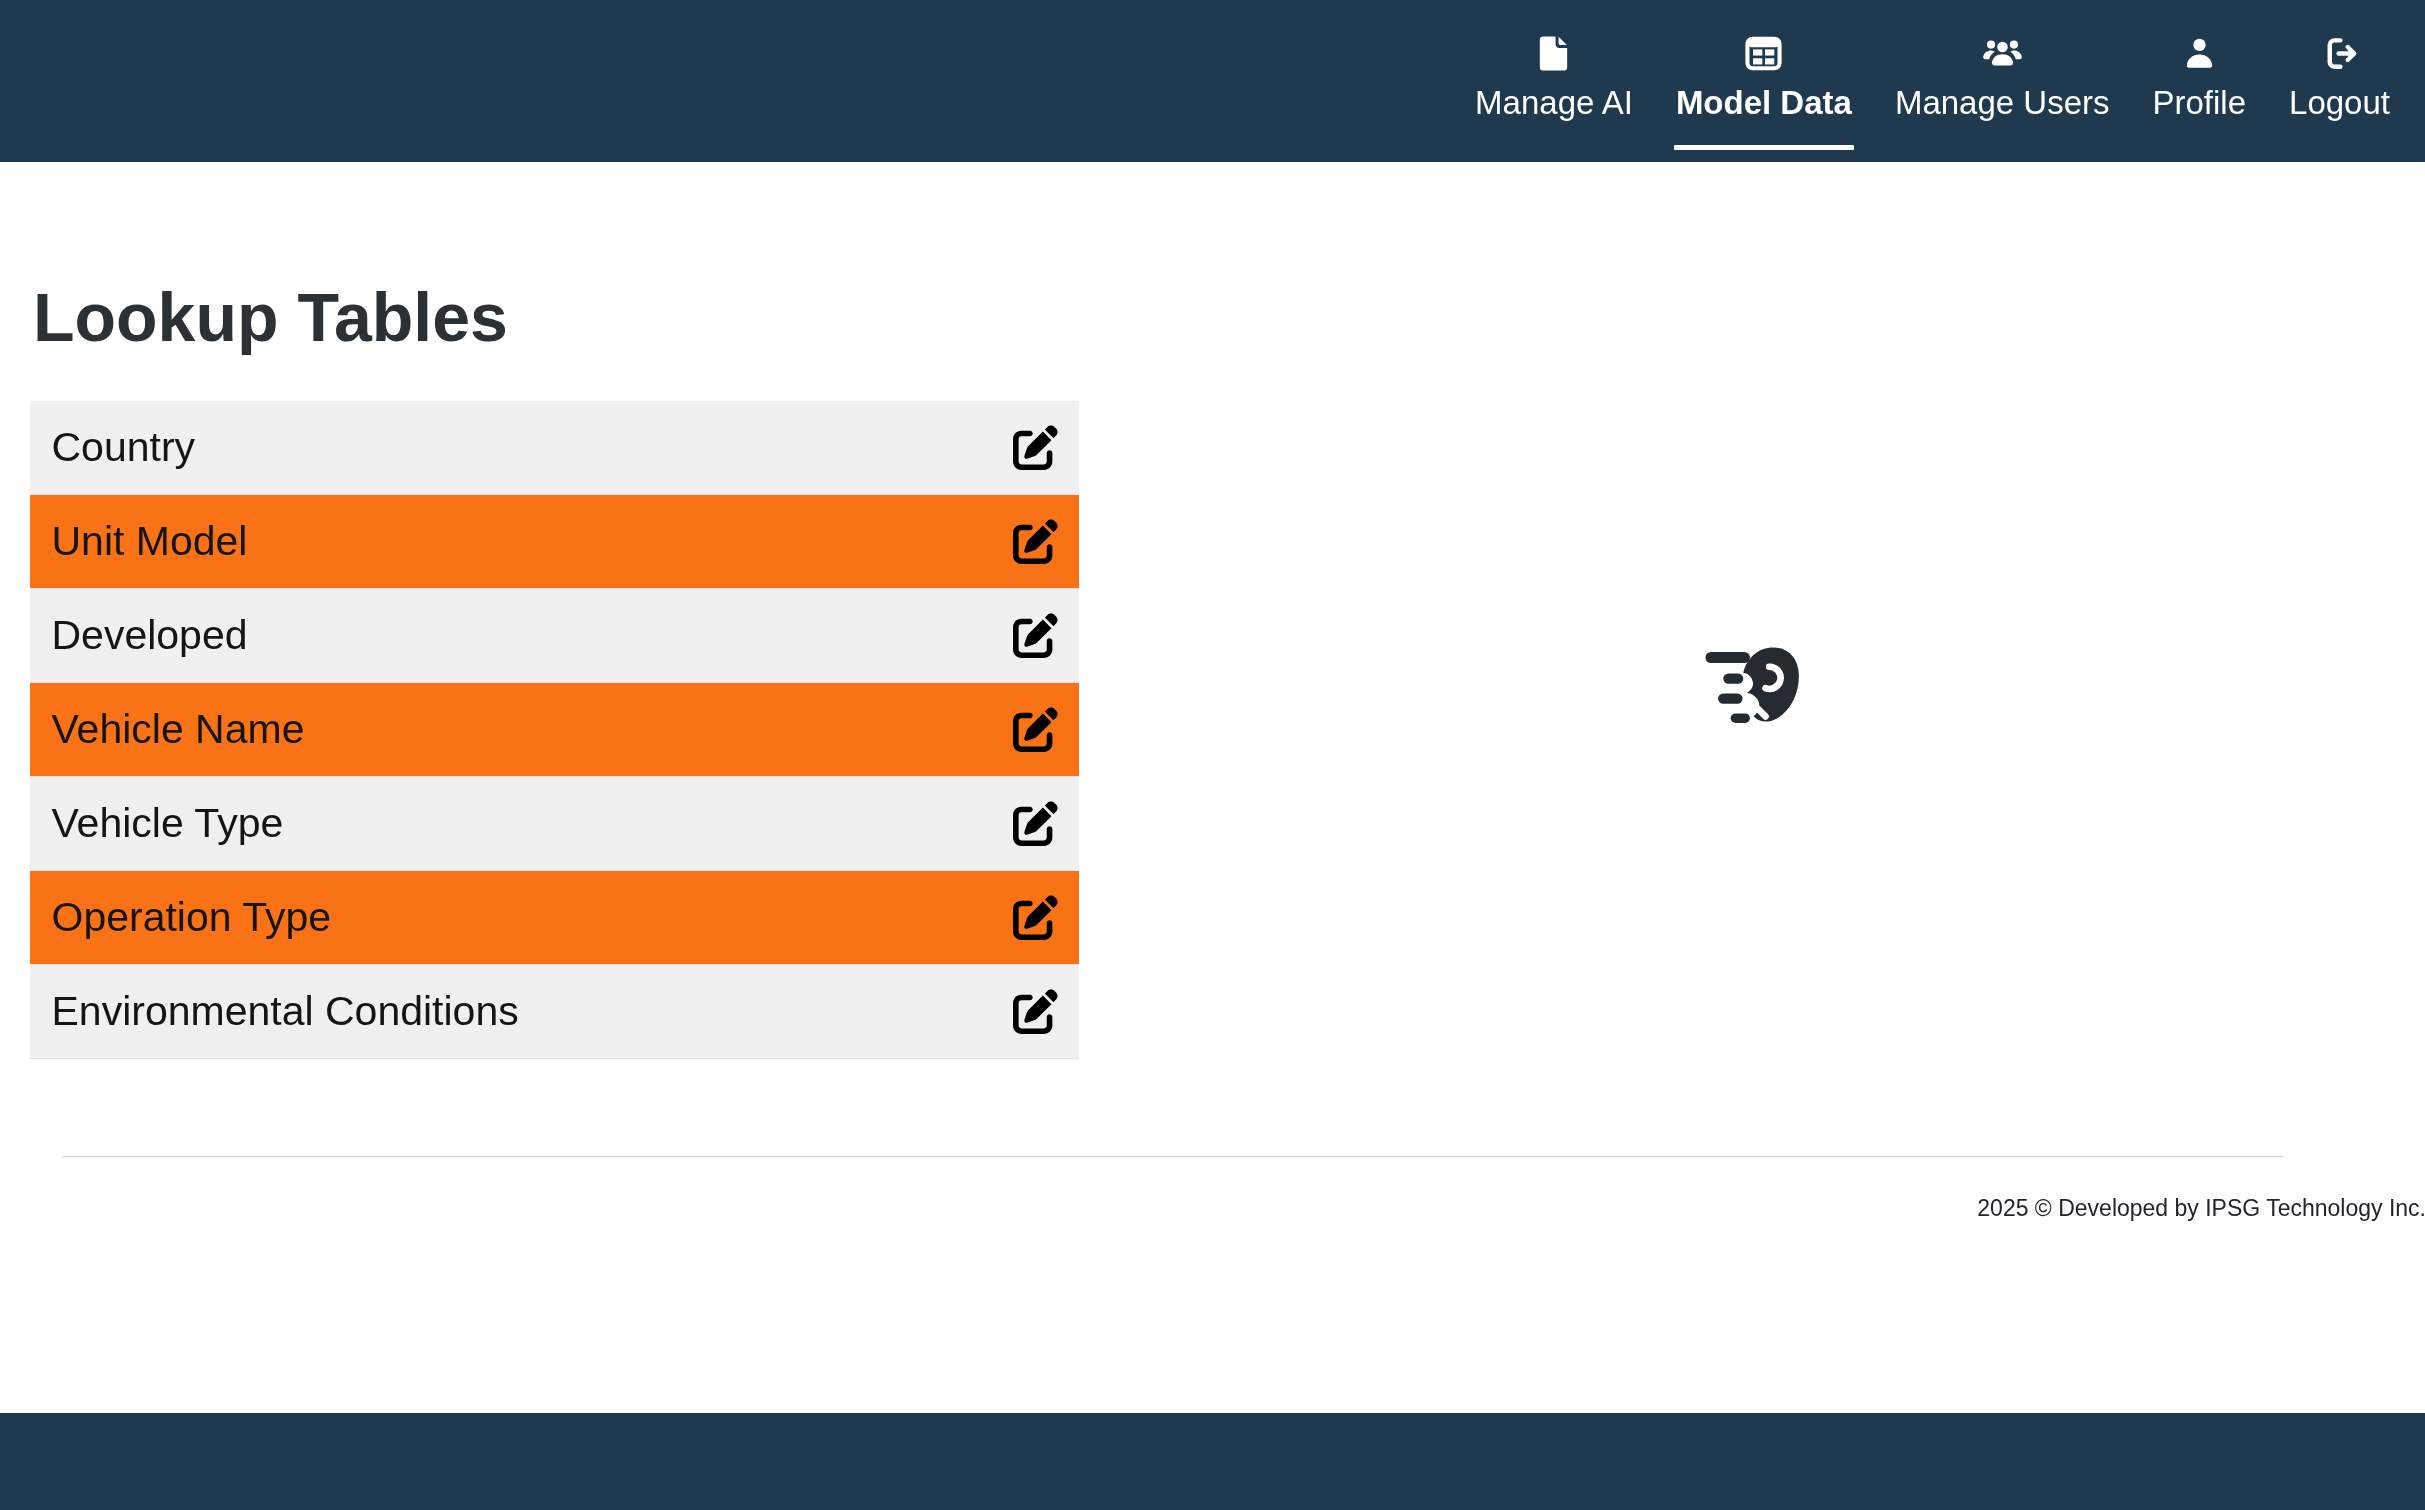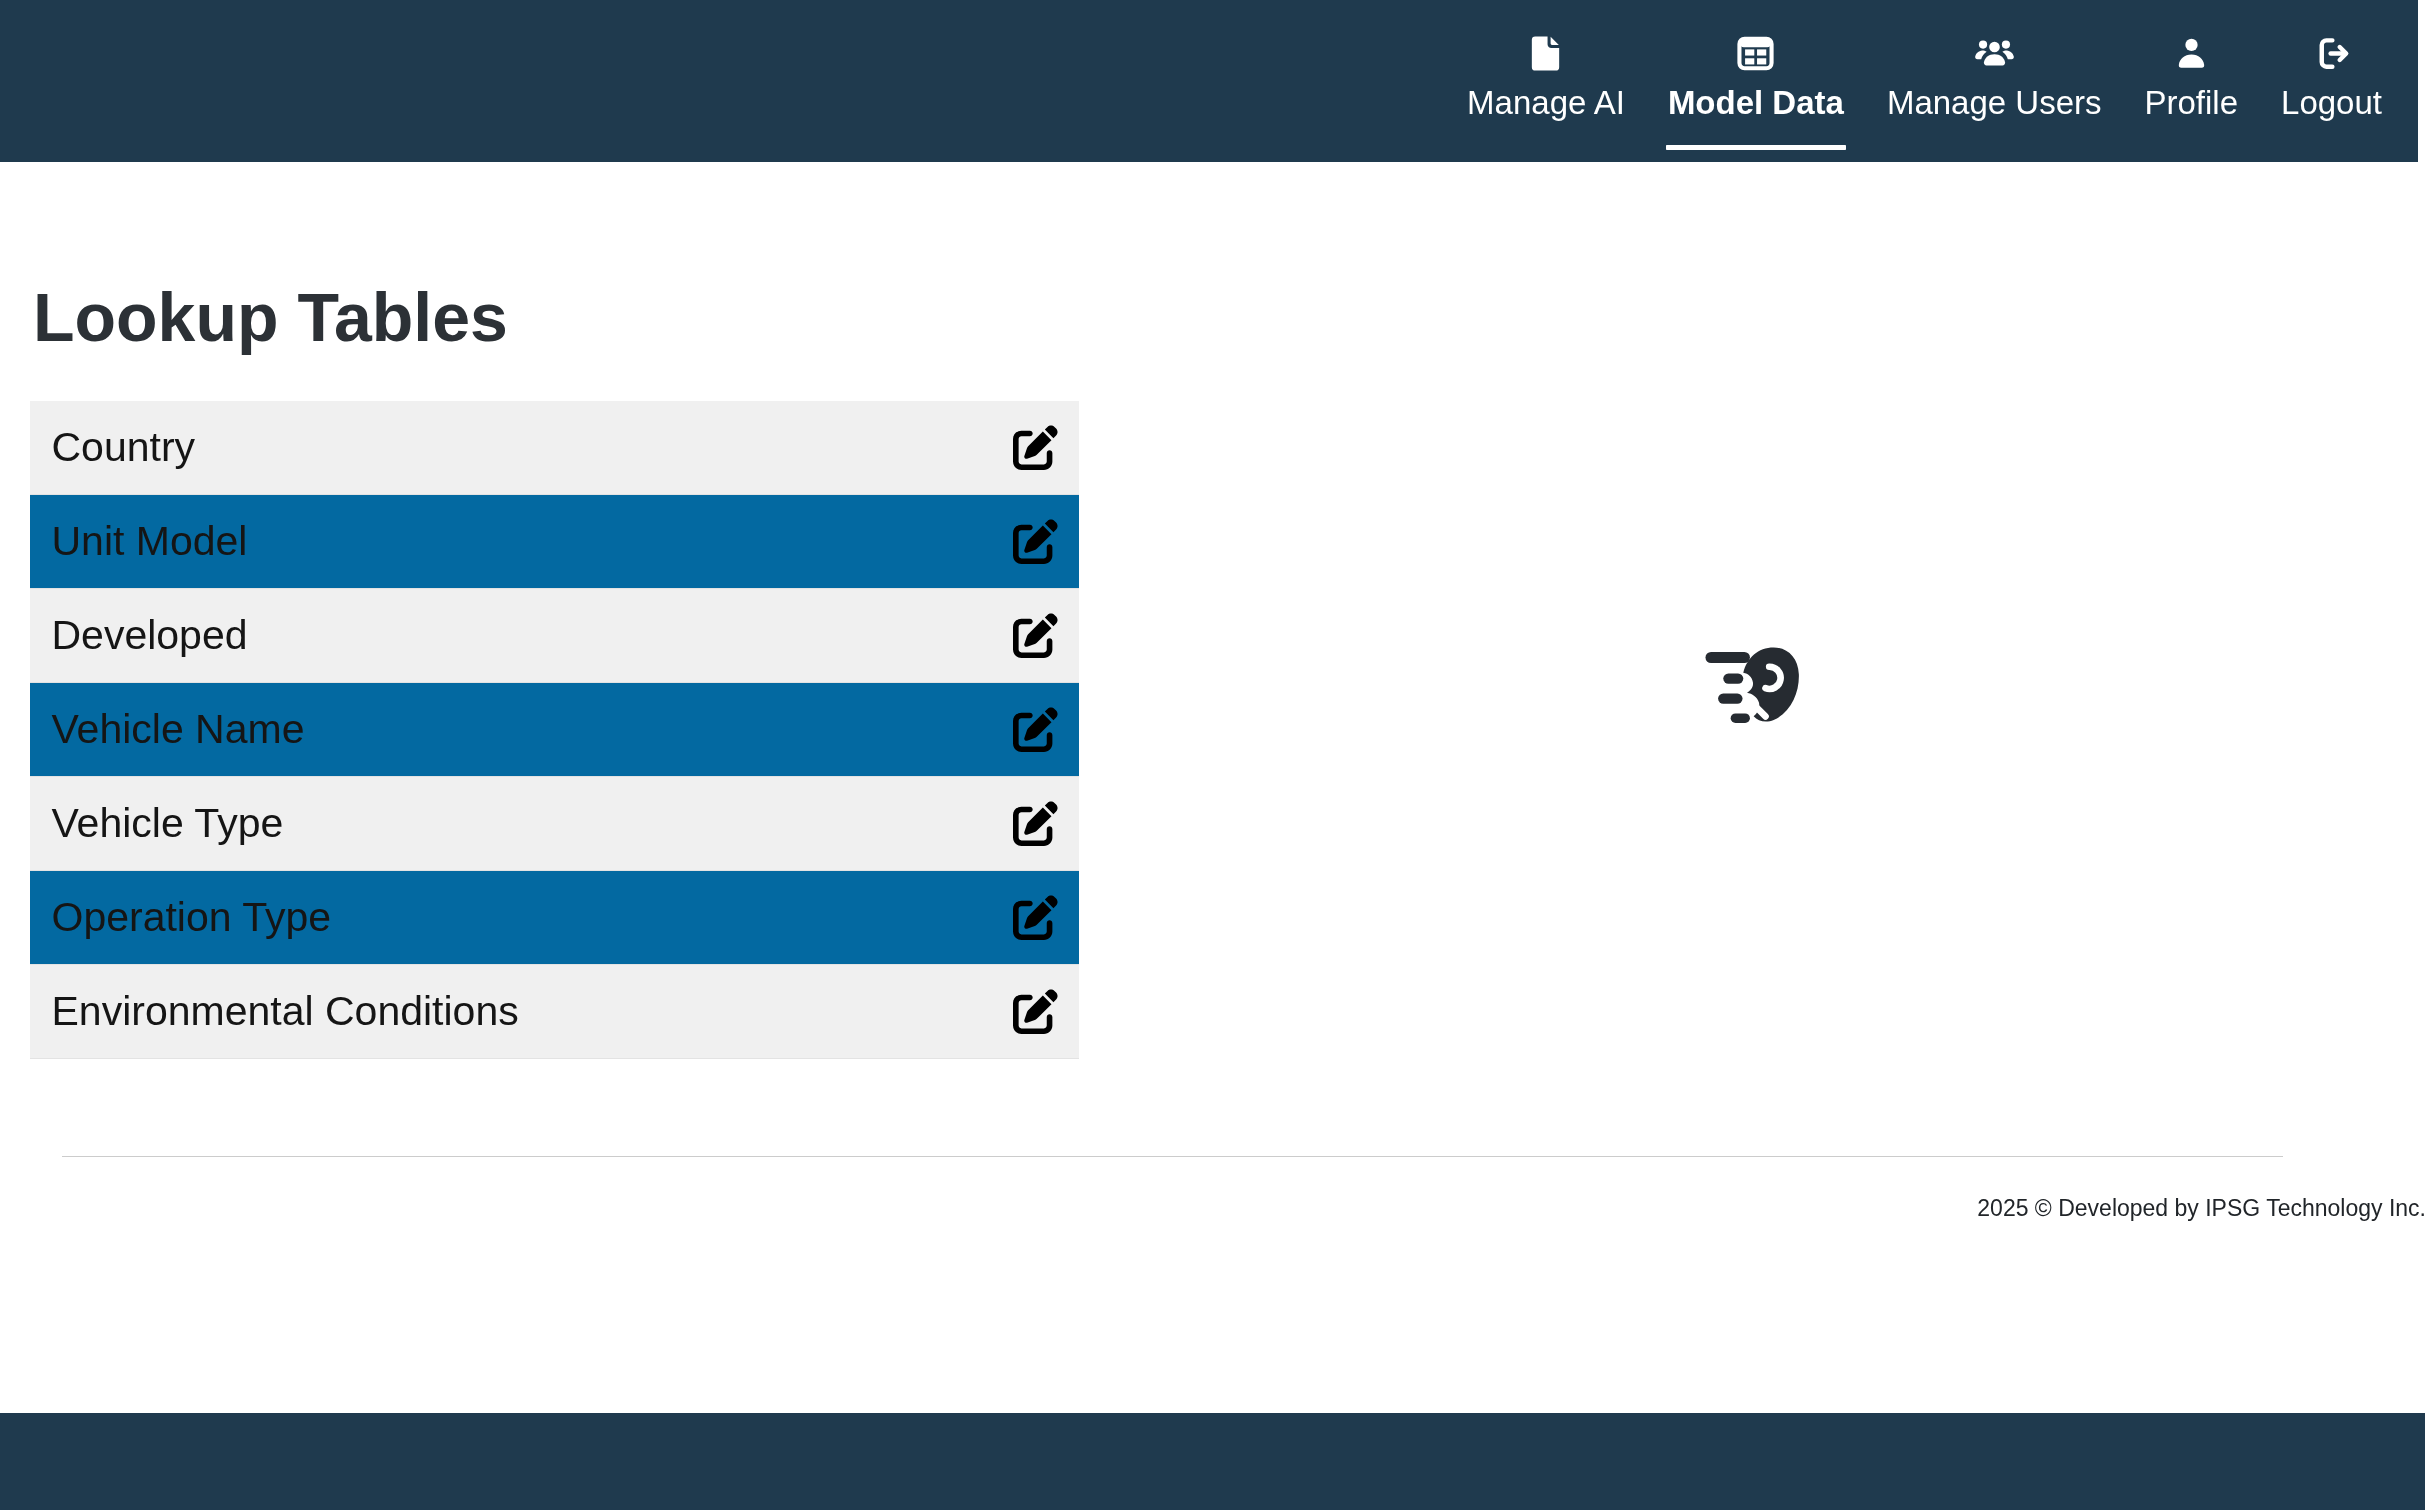--- a/index.html
+++ b/index.html
@@ -9,21 +9,21 @@
     --footer-text:#212529; --footer-bg:#1f3a4e;
   }
   html,body{margin:0;padding:0;}
   body{
     width:2426px;height:1511px;position:relative;overflow:hidden;
     background:var(--page-bg);
     font-family:"Liberation Sans","DejaVu Sans",sans-serif;
   }
   
   .header{
-    position:absolute;top:0;left:0;right:8px;height:162px;
+    position:absolute;top:0;left:0;right:0;height:162px;
     background:var(--navbar-bg);
     display:flex;justify-content:flex-end;align-items:flex-start;
     padding:33px 36px 0 0;gap:43px;box-sizing:border-box;
   }
   .nav-item{
     position:relative;height:129px;display:flex;flex-direction:column;
     align-items:center;gap:10px;color:var(--nav-text);font-size:33px;cursor:pointer;
   }
   .nav-icon{height:41px;display:flex;align-items:center;justify-content:center;}
   .nav-icon svg{height:41px;width:auto;display:block;}
@@ -36,21 +36,21 @@
   .main{position:absolute;top:156px;left:0;right:0;}
   .page-title{
     margin:124px 0 0 33px;font-size:68px;line-height:1.1;font-weight:600;
     color:var(--title-text);
   }
   .content-row{display:flex;margin-top:46px;}
   .table-list{width:1049px;margin-left:30px;flex:none;}
   .table-row{
     height:94px;display:flex;align-items:center;justify-content:space-between;
     padding:0 21.5px;box-sizing:border-box;font-size:41px;color:var(--row-text);
-    border-bottom:1.7px solid var(--row-border);background:#0369a1;cursor:pointer;
+    border-bottom:1.7px solid var(--row-border);background:#f97316;cursor:pointer;
   }
   .table-row:nth-child(odd){background:var(--row-alt-bg);}
   .edit-btn{background:none;border:none;padding:0;margin:0;display:flex;cursor:pointer;}
   .edit-btn svg{width:45px;height:45px;fill:#000;display:block;}
   .empty-state{
     flex:1;display:flex;align-items:center;justify-content:center;gap:25px;
     transform:translateY(-45px);
   }
   .punch svg{height:83px;width:auto;display:block;}
   .empty-text{font-size:63px;font-weight:700;color:var(--empty-text);letter-spacing:0.8px;}

